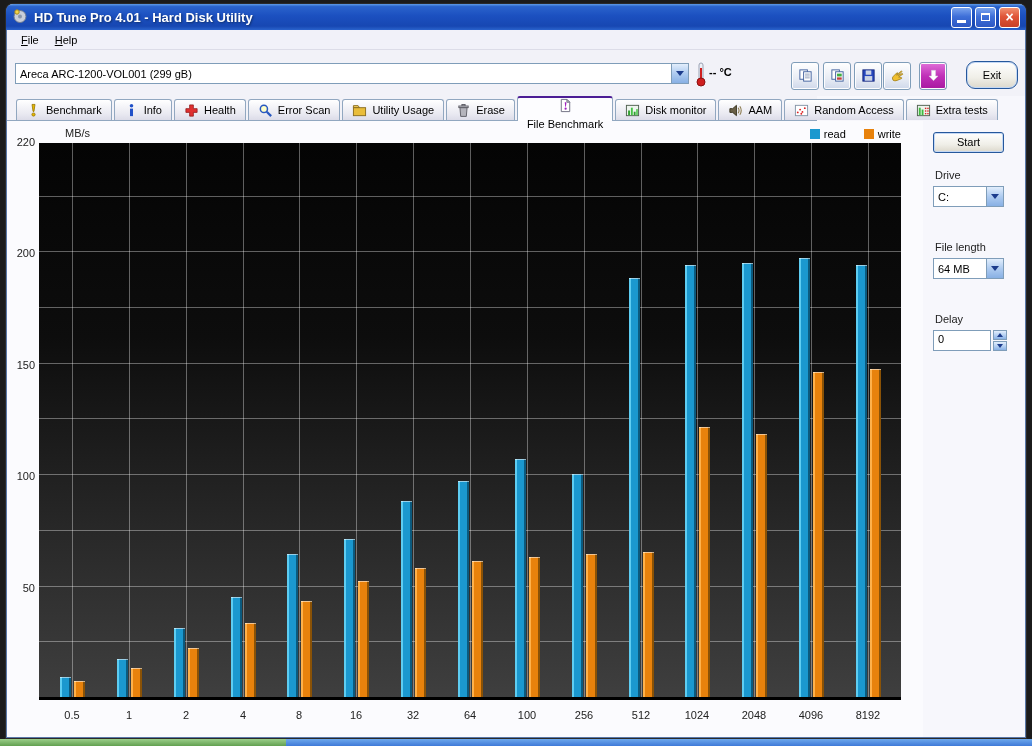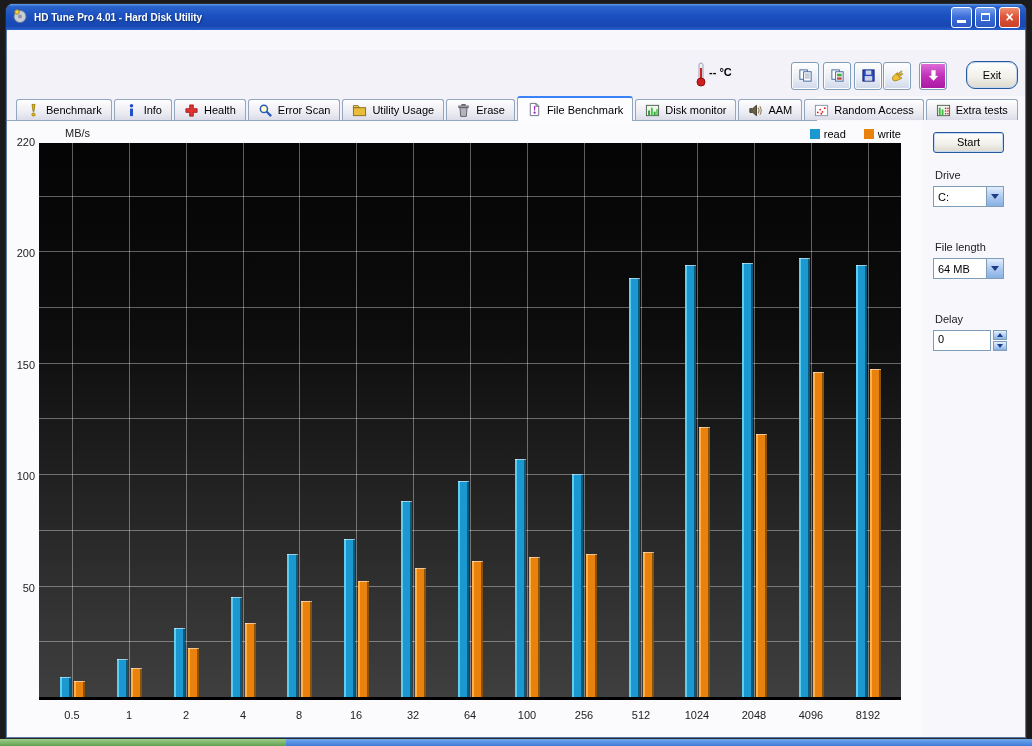--- a/index.html
+++ b/index.html
@@ -4,21 +4,21 @@
 <style>
   * { margin:0; padding:0; box-sizing:border-box; }
   html,body { width:1032px; height:746px; }
   body { background:#1b1b1b; font-family:"Liberation Sans","DejaVu Sans",sans-serif; font-size:11px; color:#000; position:relative; overflow:hidden; }
 
   
   #window { position:absolute; left:6px; top:4px; width:1020px; height:734px; background:#f7f7fc; border:1px solid #5a78a8; border-top:none; border-radius:7px 7px 0 0; box-shadow:0 0 0 1px #2a2a2a; }
   #titlebar { position:absolute; left:-1px; top:0; width:1020px; height:26px; border-radius:7px 7px 0 0;
     background:linear-gradient(180deg,#5f9be6 0%,#2a63cc 10%,#1c50c0 45%,#1747b2 85%,#2a63cc 100%);
     display:flex; align-items:center; padding:0 6px; }
-  #title-text { color:#fff; font-weight:bold; font-size:10px; text-shadow:1px 1px 2px #10306e; margin-left:6px; flex:1; }
+  #title-text { color:#fff; font-weight:bold; font-size:13px; text-shadow:1px 1px 2px #10306e; margin-left:6px; flex:1; }
   .winbtn { width:21px; height:21px; margin-left:3px; border:1px solid #fff; border-radius:3px; display:flex; align-items:center; justify-content:center; }
   .winbtn.blue { background:linear-gradient(180deg,#7aa4ee,#3e6fd8 45%,#2c58c4); }
   .winbtn.red  { background:linear-gradient(180deg,#f09070,#e05538 45%,#c84028); }
   .glyph-min { width:9px; height:3px; background:#fff; align-self:flex-end; margin:0 auto 4px auto; }
   .glyph-restore { width:9px; height:8px; border:1px solid #fff; border-top:2px solid #fff; background:transparent; }
   .glyph-close { color:#fff; font-weight:bold; font-size:14px; line-height:1; }
 
   #menubar { position:absolute; left:0; top:26px; width:1018px; height:20px; background:#f1f1f9; border-bottom:1px solid #dcdce8; display:flex; align-items:center; padding-left:6px; }
   .menu-item { padding:2px 8px; }
   .menu-item::first-letter { text-decoration:underline; }
@@ -32,21 +32,21 @@
   #drive-select { left:8px; top:13px; width:674px; }
   #thermometer { position:absolute; left:687px; top:11px; }
   #temp-text { position:absolute; left:702px; top:16px; font-weight:bold; }
   .toolbtn { position:absolute; top:12px; width:28px; height:28px; border:1px solid #7f9db9; border-radius:3px; background:linear-gradient(180deg,#ffffff,#e8ecf4 60%,#cfd8ea); display:flex; align-items:center; justify-content:center; box-shadow:inset 0 0 0 1px #fdfdfe; }
   .toolbtn.magenta { background:linear-gradient(180deg,#e070d8,#c030b8 50%,#a818a0); }
   #exit-button { position:absolute; left:959px; top:11px; width:52px; height:28px; border:1px solid #26589c; border-radius:9px; background:linear-gradient(180deg,#ffffff,#f0efe8 60%,#dcd8cc); box-shadow:inset 0 0 0 1px #c4d8f4; text-align:center; line-height:26px; }
 
   
   #tabstrip { position:absolute; left:0; top:92px; width:810px; height:25px; border-bottom:1px solid #91a7c0; display:flex; align-items:flex-end; padding-left:9px; background:#f2f2f8; }
   .tab { display:flex; align-items:center; gap:5px; padding:0 9px; height:21px; border:1px solid #91a7c0; border-bottom:none; border-radius:3px 3px 0 0; background:linear-gradient(180deg,#ffffff,#e9e9f1 70%,#dcdce8); margin-right:2px; white-space:nowrap; }
-  .tab.active { height:25px; background:#fdfdff; border-top:2px solid #3b82f6; position:relative; z-index:2; margin-bottom:-1px; }
+  .tab.active { height:25px; background:#fdfdff; border-top:2px solid #4c1d95; position:relative; z-index:2; margin-bottom:-1px;flex-direction:column; }
   .tab .icon { width:15px; height:15px; display:inline-block; }
   .tab .icon svg { display:block; }
 
   
   #content { position:absolute; left:0; top:117px; width:916px; height:616px; background:#fbfbfe; }
   #mbs-label { position:absolute; left:58px; top:6px; color:#222; }
   #legend { position:absolute; left:32px; top:7px; width:862px; text-align:right; }
   .legend-item { display:inline-flex; align-items:center; gap:4px; margin-left:18px; }
   .legend-swatch { width:10px; height:10px; display:inline-block; }
   #plot { position:absolute; left:32px; top:22px; width:862px; height:557px; background:linear-gradient(180deg,#040404 0%,#0d0d0d 35%,#282828 70%,#3f3f3f 100%); border-bottom:3px solid #000; }
@@ -91,22 +91,30 @@
         <span class="glyph-min"></span>
       </span>
     <span class="winbtn blue">
         <span class="glyph-restore"></span>
       </span>
     <span class="winbtn red">
         <span class="glyph-close">×</span>
       </span>
   </div>
 
+  <div id="menubar">
+      <span class="menu-item">File</span>
+      <span class="menu-item">Help</span>
+    </div>
 
   <div id="toolbar">
+    <div class="combo" id="drive-select">
+      <span class="combo-text">Areca   ARC-1200-VOL001  (299 gB)</span>
+      <span class="combo-btn"></span>
+    </div>
     <span id="thermometer">
       <svg width="14" height="26" viewBox="0 0 14 26">
           <rect x="5" y="2" width="4" height="16" rx="2" fill="#eef0f6" stroke="#9aa2b4"></rect>
           <rect x="6" y="7" width="2" height="12" fill="#cf1f1f"></rect>
           <circle cx="7" cy="21" r="4" fill="#cf1f1f" stroke="#8c1212"></circle>
         </svg>
     </span>
     <span id="temp-text">-- °C</span>
     <div id="toolbtns">
         <div class="toolbtn" style="left: 784px;">

